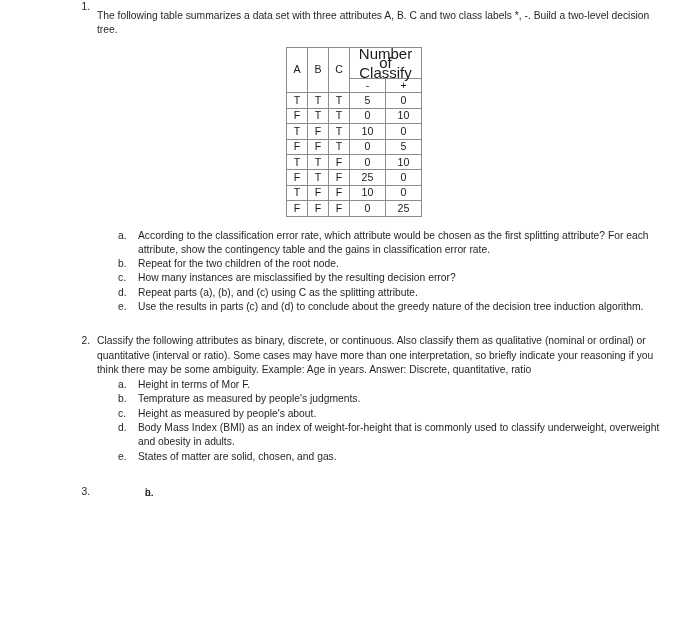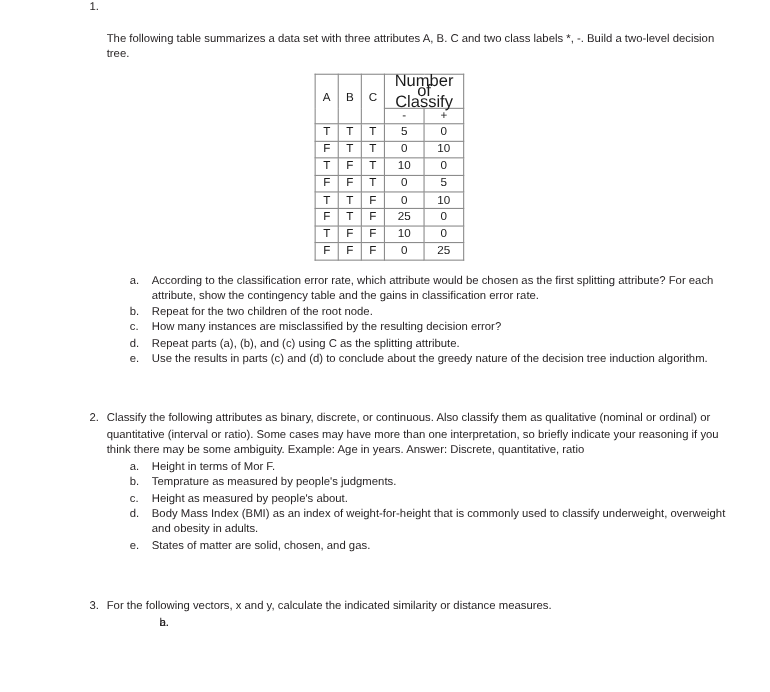--- a/index.html
+++ b/index.html
@@ -34,21 +34,20 @@
     left: 74px;
     top: 0;
     width: 16px;
     text-align: right;
     font-size: 10.3px;
     line-height: 14.3px;
   }
   .q-text {
     display: block;
     padding-right: 40px;
-    margin-top: 20px;
   }
 
   
   .sub-list {
     position: relative;
     margin: 0;
     padding: 0;
     list-style: none;
   }
   .sub-item {
@@ -291,21 +290,20 @@
     <li class="sub-item">
       <span class="sub-marker">e.</span>
       <span class="sub-body">States of matter are solid, chosen, and gas.</span>
     </li>
   </ul>
 
   <div class="gap-before-q3"></div>
 
   <div class="q-block">
     <span class="q-num">3.</span>
-    <span class="q-text">For the following vectors, x and y, calculate the indicated similarity or distance measures.</span>
   </div>
 
   <div class="gap-q3-sub"></div>
 
   <ul class="sub-list q3-sub" style="padding-left:97px;">
     <li class="sub-item">
       <span class="sub-marker">a.</span>
     </li>
     <li class="sub-item">
       <span class="sub-marker">b.</span>

